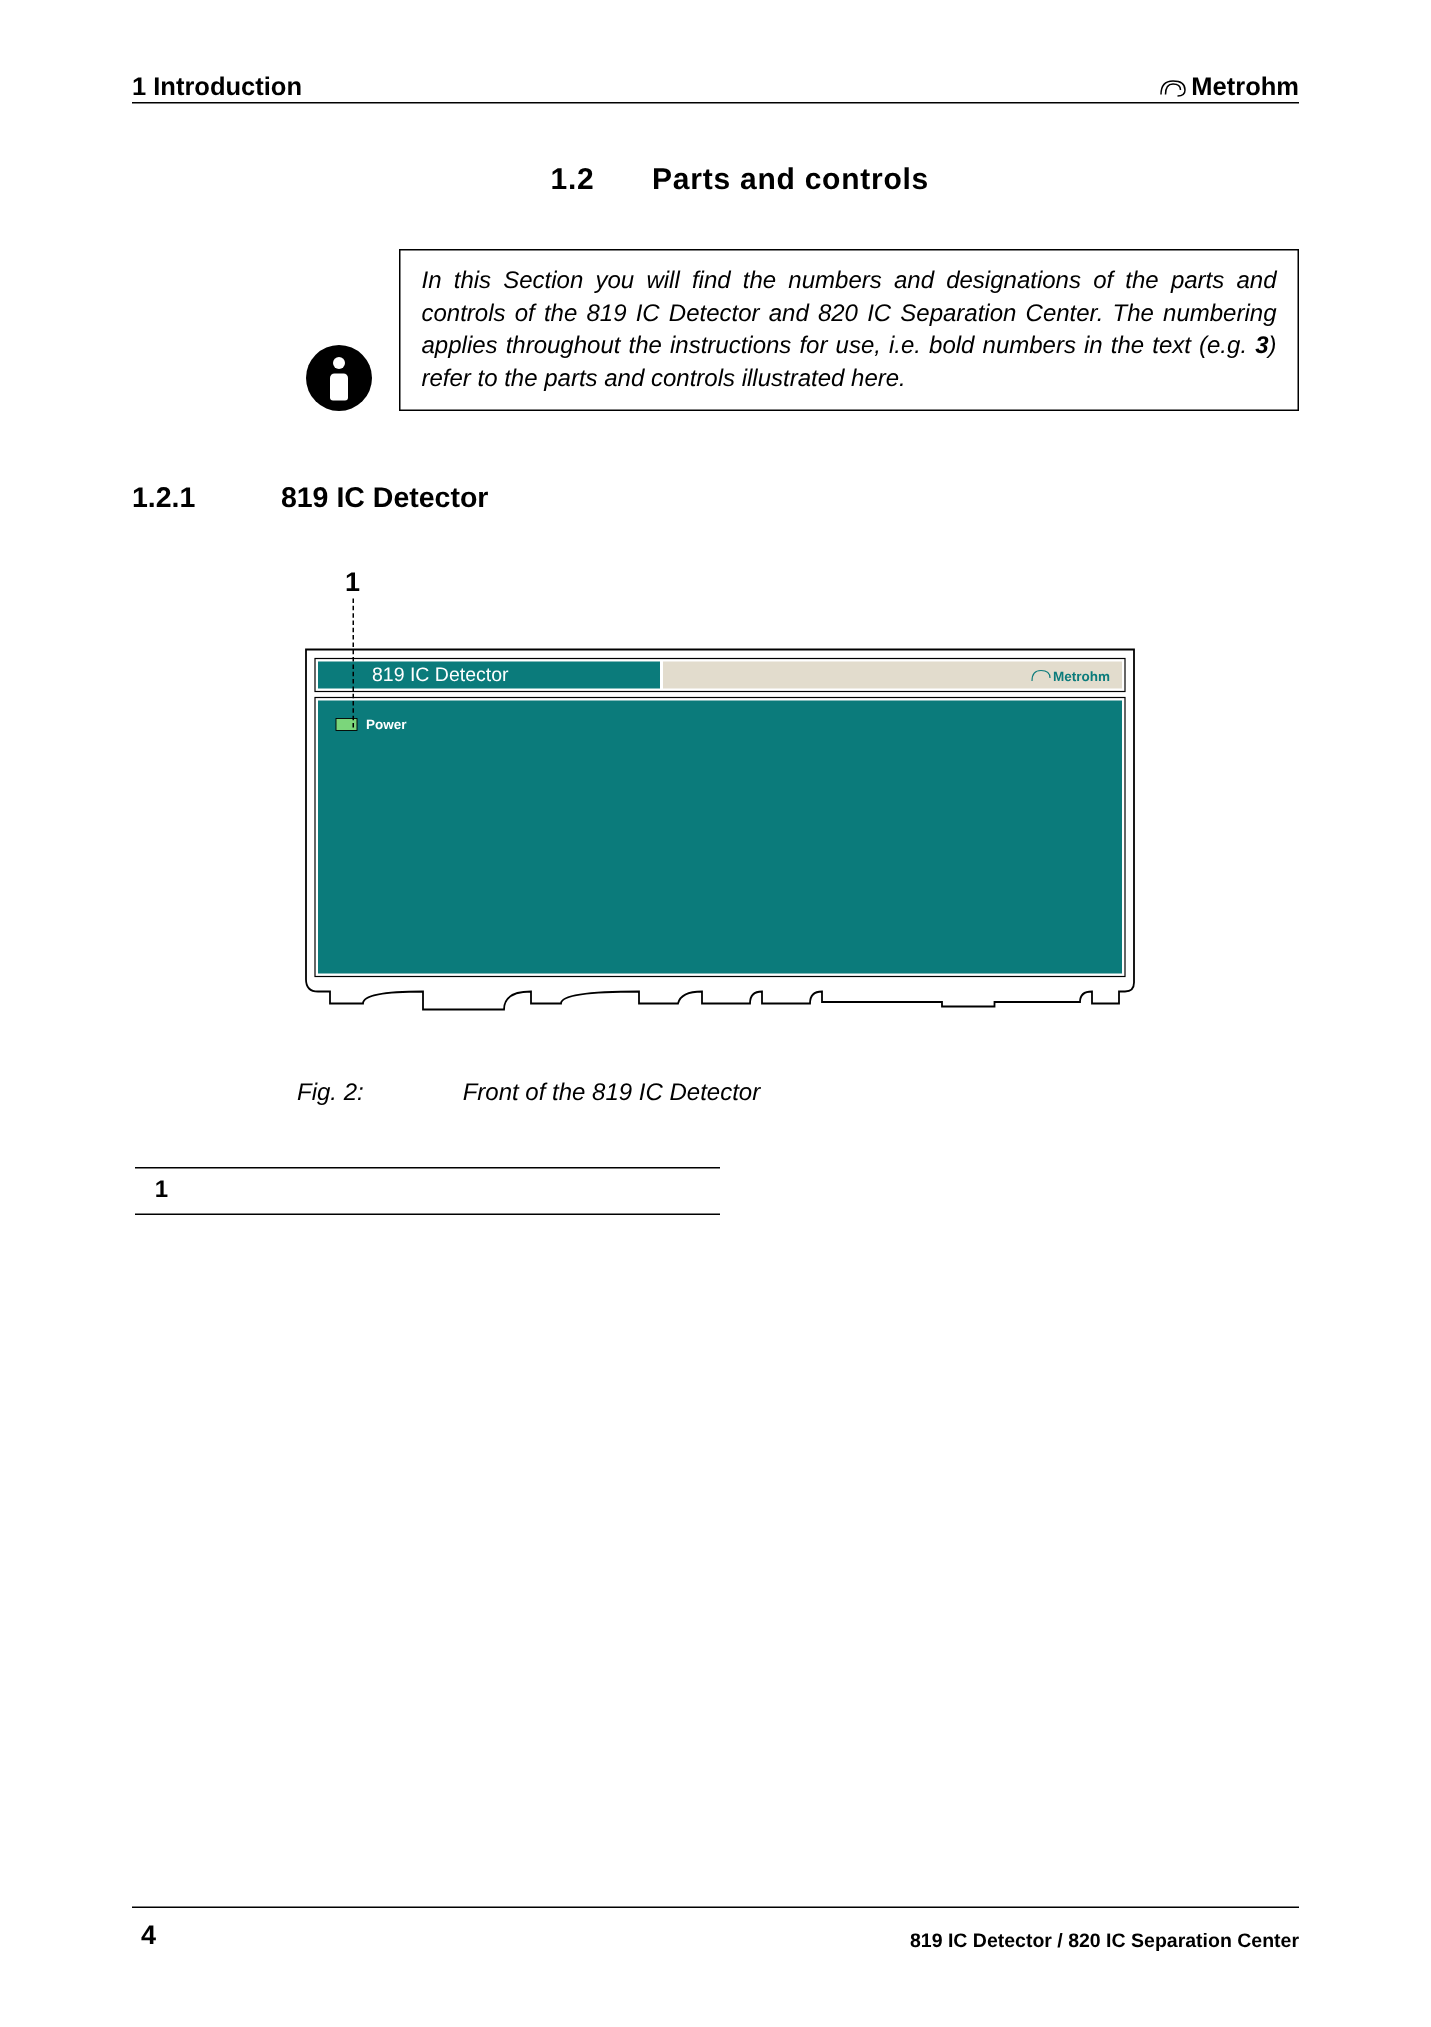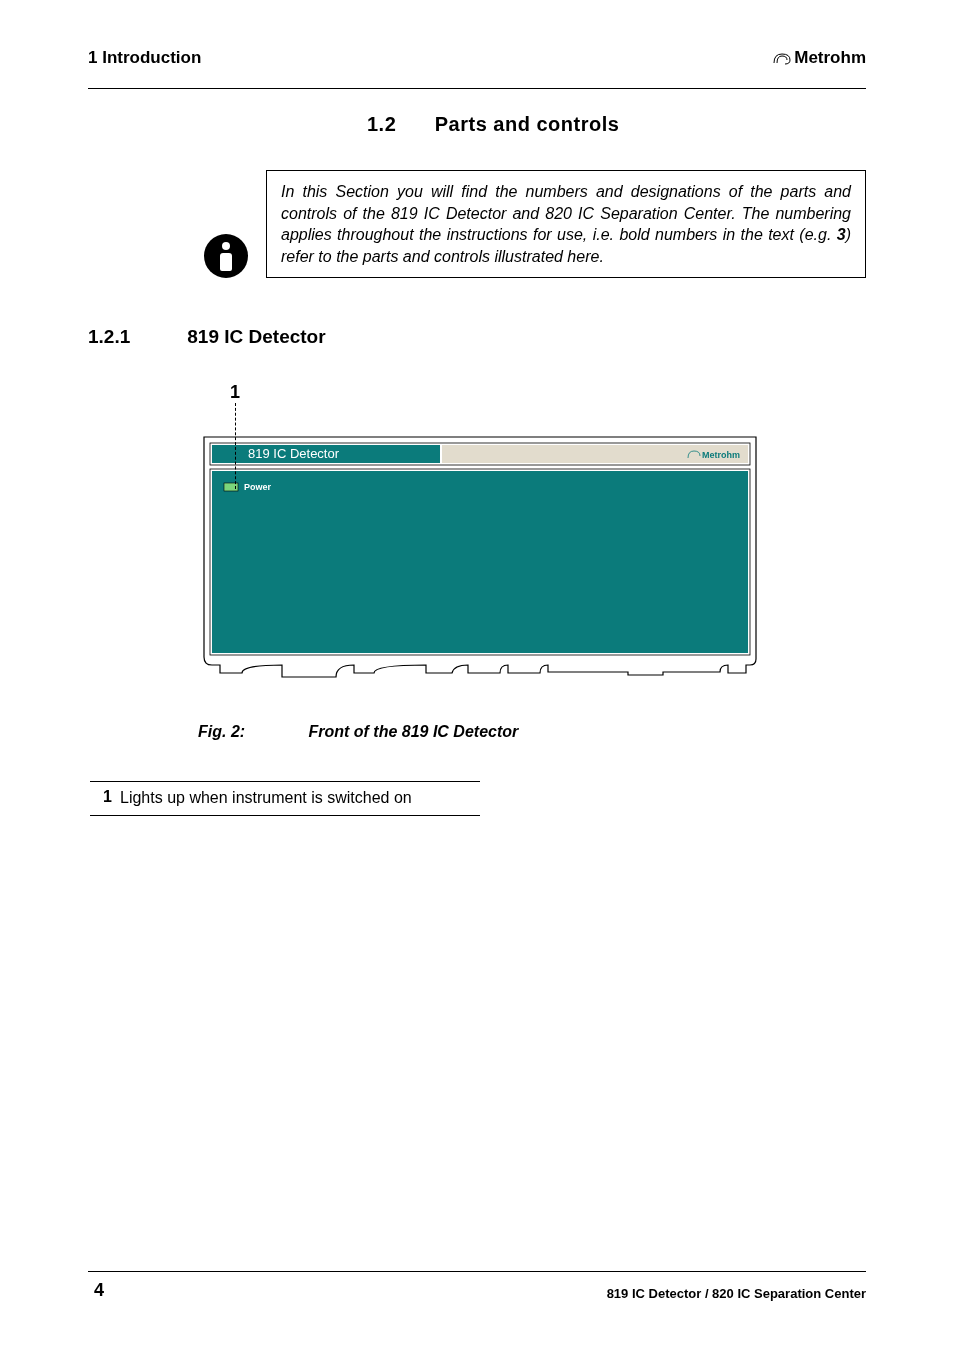--- a/index.html
+++ b/index.html
@@ -13,22 +13,22 @@
       background: #fff;
       font-family: Arial, Helvetica, sans-serif;
       position: relative;
       padding: 48px 88px 40px 88px;
     }
     .header-row {
       display: flex;
       justify-content: space-between;
       align-items: flex-end;
       border-bottom: 1.5px solid #000;
-      padding-bottom: 20px;
-      margin-bottom: 24px;
+      padding-bottom: 0;
+      margin-bottom: 40px;
     }
     .header-left {
       font-family: Arial, sans-serif;
       font-weight: bold;
       font-size: 17px;
     }
     .header-right {
       font-family: Arial, sans-serif;
       font-weight: bold;
       font-size: 17px;
@@ -120,21 +120,21 @@
       margin-left: 37px;
       z-index: 10;
     }
     .device-svg {
       margin-top: 6px;
     }
     .fig-caption {
       font-family: Arial, sans-serif;
       font-size: 16px;
       font-style: italic;
-      font-weight: bold;
+      font-weight: normal;
       margin-left: 110px;
       margin-top: 14px;
       margin-bottom: 40px;
     }
     .fig-num {
       display: inline-block;
       min-width: 106px;
     }
     .parts-table {
       border-top: 1.5px solid #000;
@@ -249,21 +249,20 @@
 
 <div class="fig-caption">
   <span class="fig-num">Fig. 2:</span>
   <span>Front of the 819 IC Detector</span>
 </div>
 
 <div class="parts-table">
   <div class="parts-row">
     <div class="parts-num">1</div>
     <div class="parts-content">
-      <div class="parts-desc">Lights up when instrument is switched on</div>
     </div>
   </div>
 </div>
 
 <div class="footer-row">
   <div class="page-num">4</div>
   <div class="footer-doc">819 IC Detector / 820 IC Separation Center</div>
 </div>
 
 </body></html>

